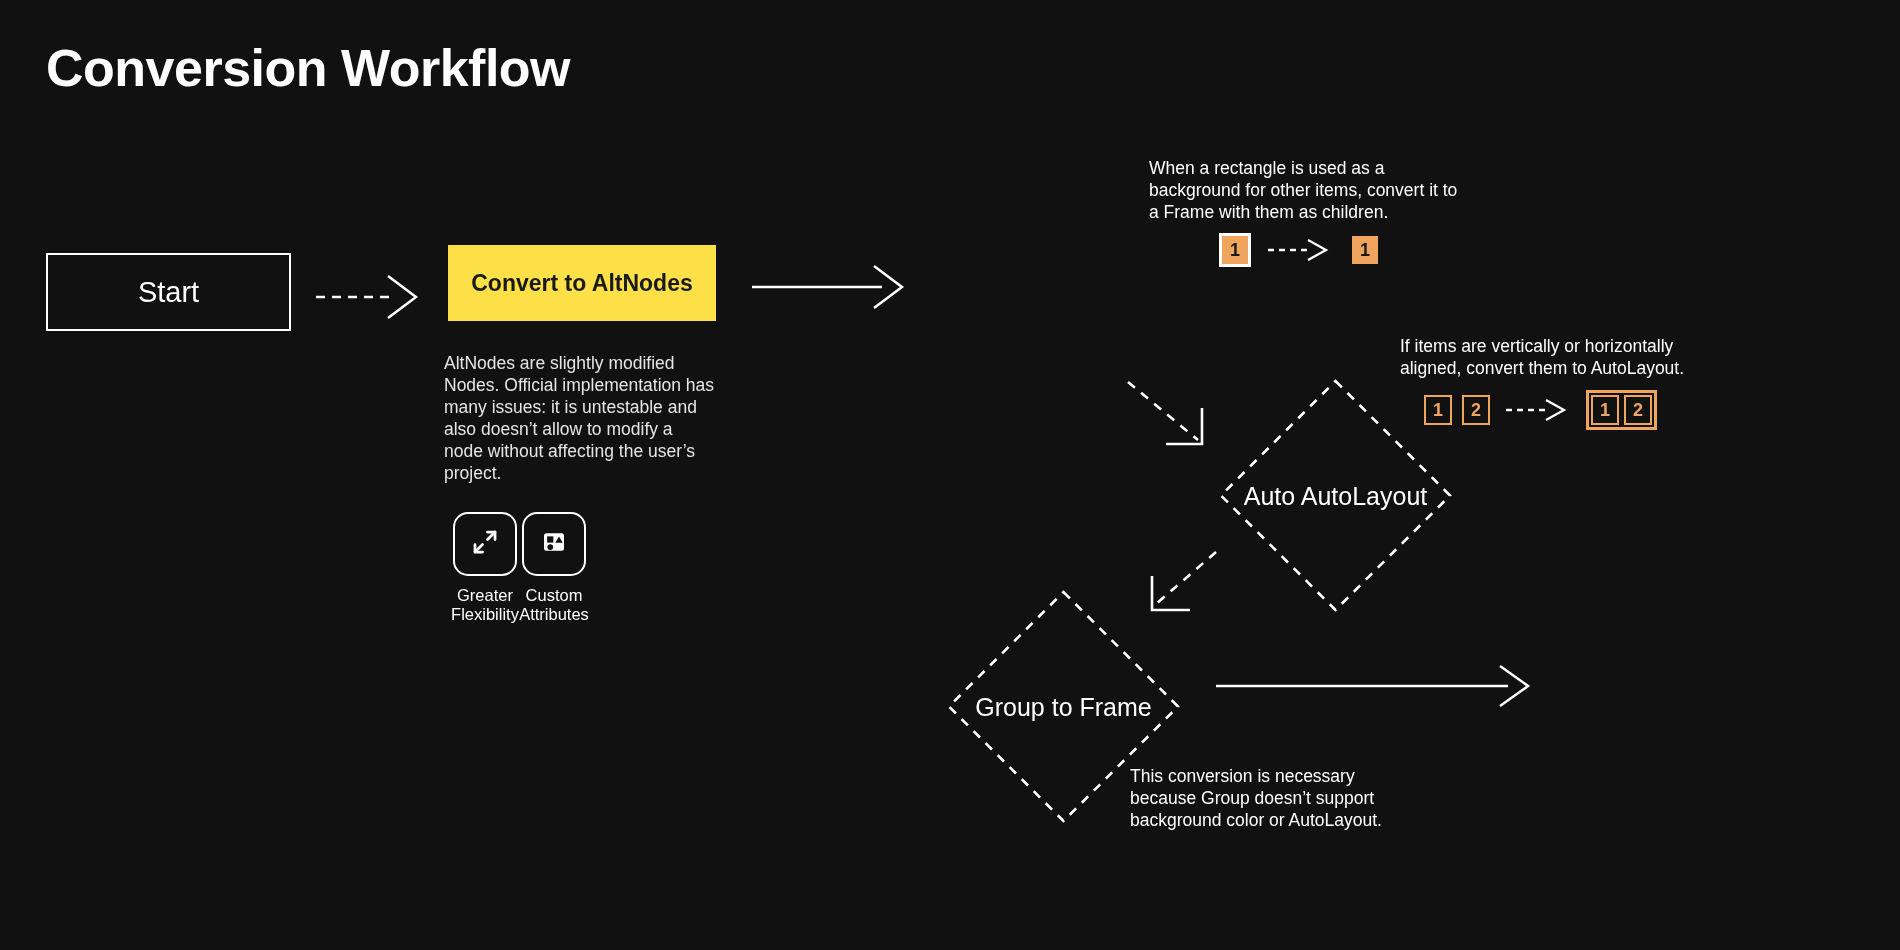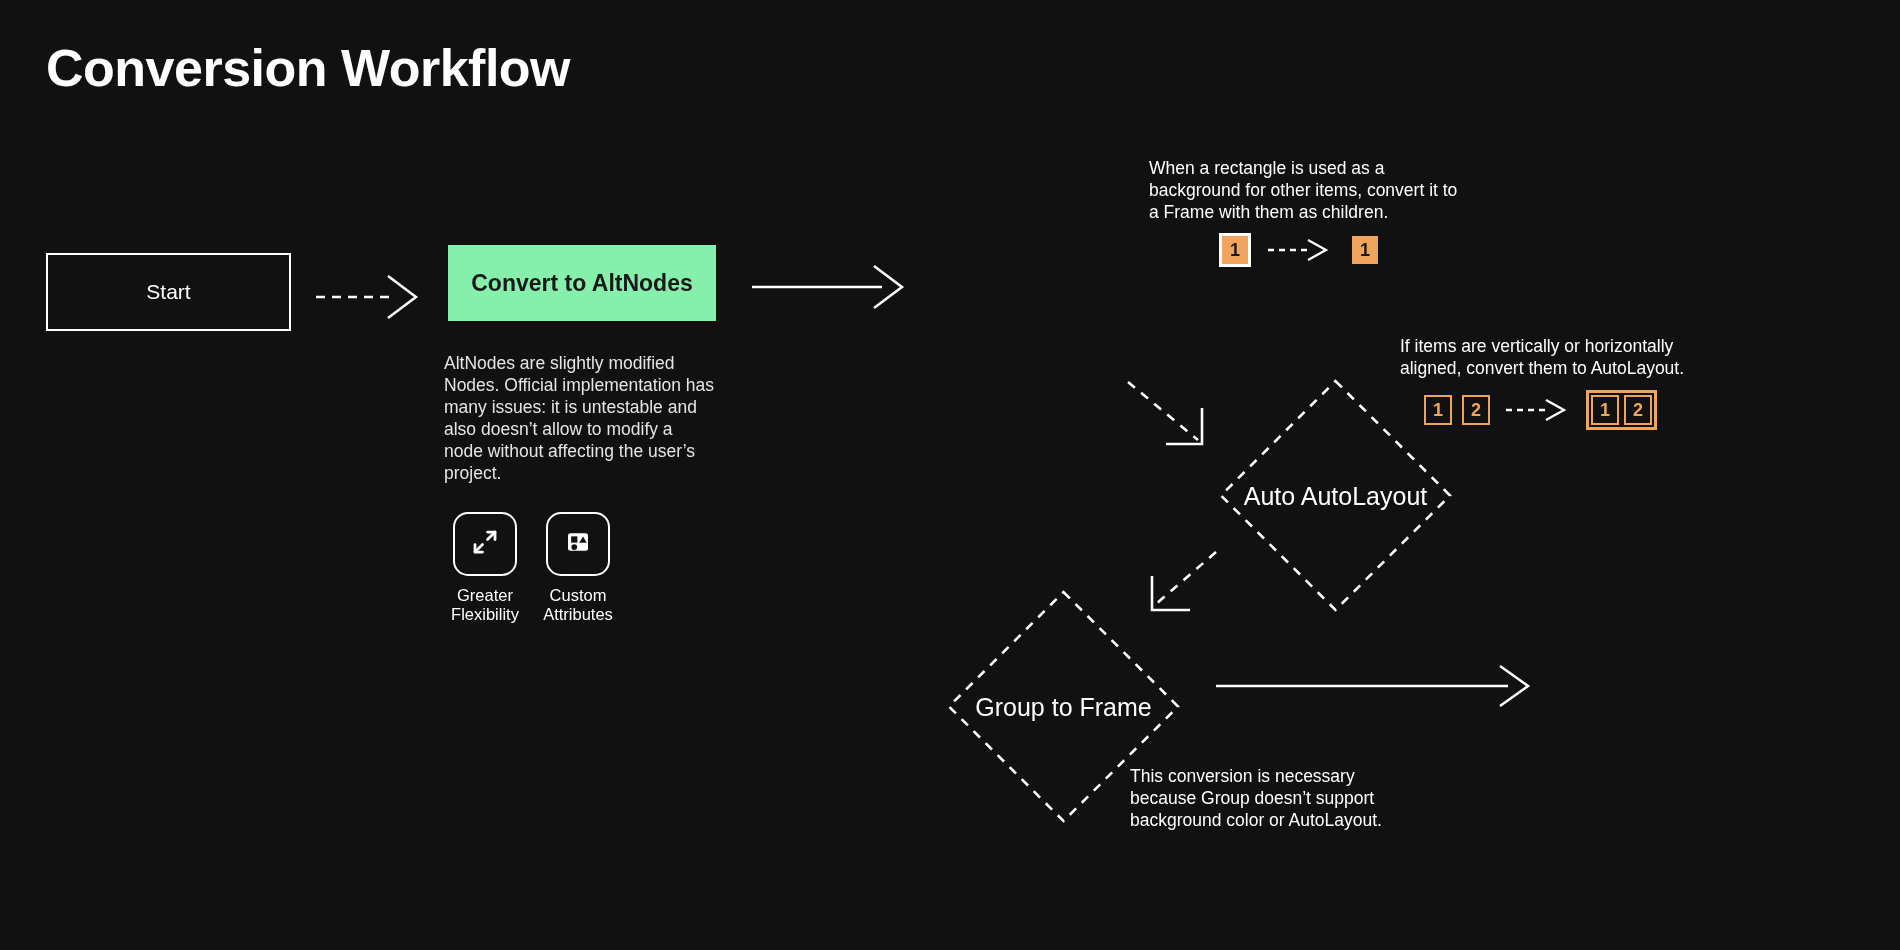--- a/index.html
+++ b/index.html
@@ -15,46 +15,46 @@
     position: absolute; left: 46px; top: 38px;
     font-size: 52px; font-weight: bold; color: #ffffff;
     letter-spacing: -0.5px;
   }
 
   
   .term-box {
     position: absolute;
     border: 2px solid #ffffff;
     display: flex; align-items: center; justify-content: center;
-    color: #ffffff; font-size: 21px;
+    color: #ffffff; font-size: 29px;
     background: transparent;
   }
   #start-box { left: 46px; top: 253px; width: 245px; height: 78px; }
   #end-box   { left: 1557px; top: 642px; width: 243px; height: 80px; }
 
   
   #convert-box {
     position: absolute; left: 448px; top: 245px;
     width: 268px; height: 76px;
-    background: #86efac;
+    background: #fde047;
     display: flex; align-items: center; justify-content: center;
     color: #191919; font-size: 23px; font-weight: bold;
   }
 
   
   #convert-desc {
     position: absolute; left: 444px; top: 352px;
     width: 272px;
     color: #e5e5e5; font-size: 17.5px; line-height: 22px;
   }
 
   
   #features {
     position: absolute; left: 452px; top: 512px;
-    display: flex; gap: 27px;
+    display: flex; gap: 3px;
   }
   .feature { width: 66px; display: flex; flex-direction: column; align-items: center; }
   .feature-card {
     width: 64px; height: 64px; border: 2px solid #ffffff; border-radius: 15px;
     display: flex; align-items: center; justify-content: center;
   }
   .feature-label {
     margin-top: 10px; text-align: center; color: #ffffff;
     font-size: 16.5px; line-height: 19px;
   }

